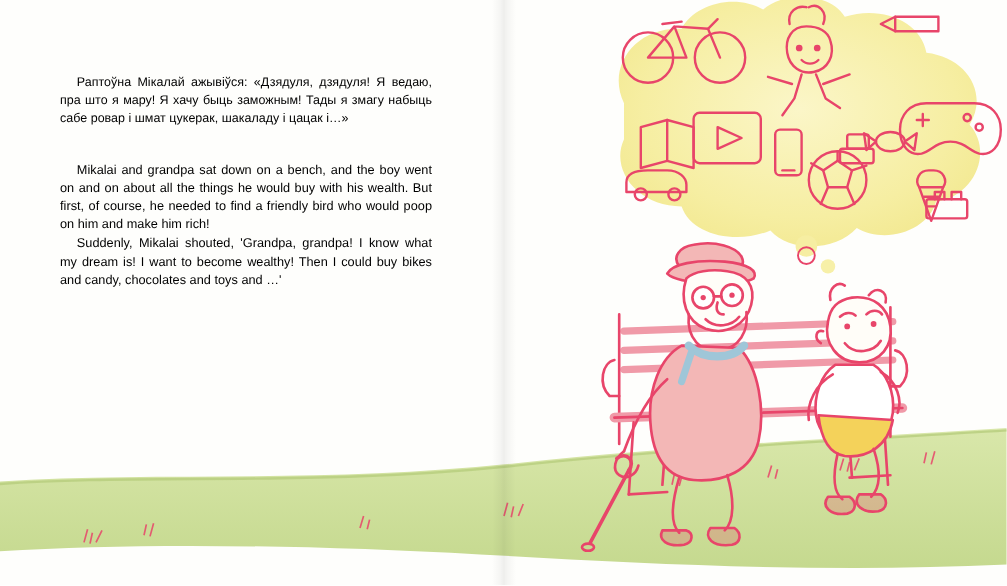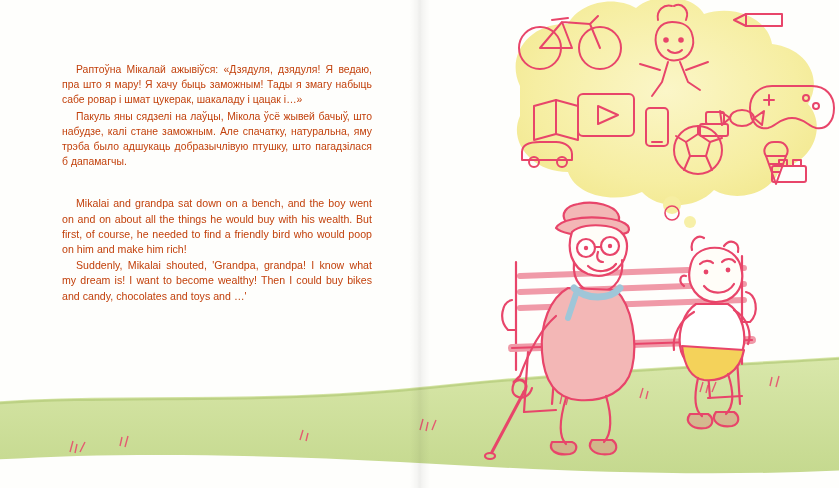--- a/index.html
+++ b/index.html
@@ -37,24 +37,24 @@
        rgba(0,0,0,0.035) 35%,
        rgba(0,0,0,0.06) 50%,
        rgba(0,0,0,0.035) 65%,
        rgba(0,0,0,0.00) 100%);
     pointer-events: none;
   }
 
   
   .text-col {
     position: absolute;
-    left: 62px;
+    left: 50px;
     top: 62px;
     width: 310px;
-    color: #c2410c;
+    color: #000000;
   }
   .para {
     font-size: 10.6px;
     line-height: 15.2px;
     text-align: justify;
     text-indent: 14px;
     margin: 0 0 1px 0;
     letter-spacing: 0.02px;
   }
   .para.be { font-size: 10.4px; }
@@ -293,20 +293,19 @@
         <path d="M698,378 C694,396 694,410 702,416 M728,374 C734,392 734,406 726,414"></path>
 
         <path d="M690,414 C684,422 692,430 706,428 C714,426 714,418 708,414 Z" fill="#e8456a" fill-opacity="0.25"></path>
         <path d="M716,412 C710,420 718,428 732,426 C740,424 740,416 734,412 Z" fill="#e8456a" fill-opacity="0.25"></path>
       </g>
     </g>
   </svg>
 
   <div class="text-col">
     <p class="para be">Раптоўна Мікалай ажывіўся: «Дзядуля, дзядуля! Я ведаю, пра што я мару! Я хачу быць заможным! Тады я змагу набыць сабе ровар і шмат цукерак, шакаладу і цацак і…»</p>
-    <p class="para be">Пакуль яны сядзелі на лаўцы, Мікола ўсё жывей бачыў, што набудзе, калі стане заможным. Але спачатку, натуральна, яму трэба было адшукаць добразычлівую птушку, што пагадзілася б дапамагчы.</p>
     <div class="gap-block"></div>
     <p class="para">Mikalai and grandpa sat down on a bench, and the boy went on and on about all the things he would buy with his wealth. But first, of course, he needed to find a friendly bird who would poop on him and make him rich!</p>
     <p class="para">Suddenly, Mikalai shouted, 'Grandpa, grandpa! I know what my dream is! I want to become wealthy! Then I could buy bikes and candy, chocolates and toys and …'</p>
   </div>
 
   <div class="gutter"></div>
 </div>
 
 </body></html>

